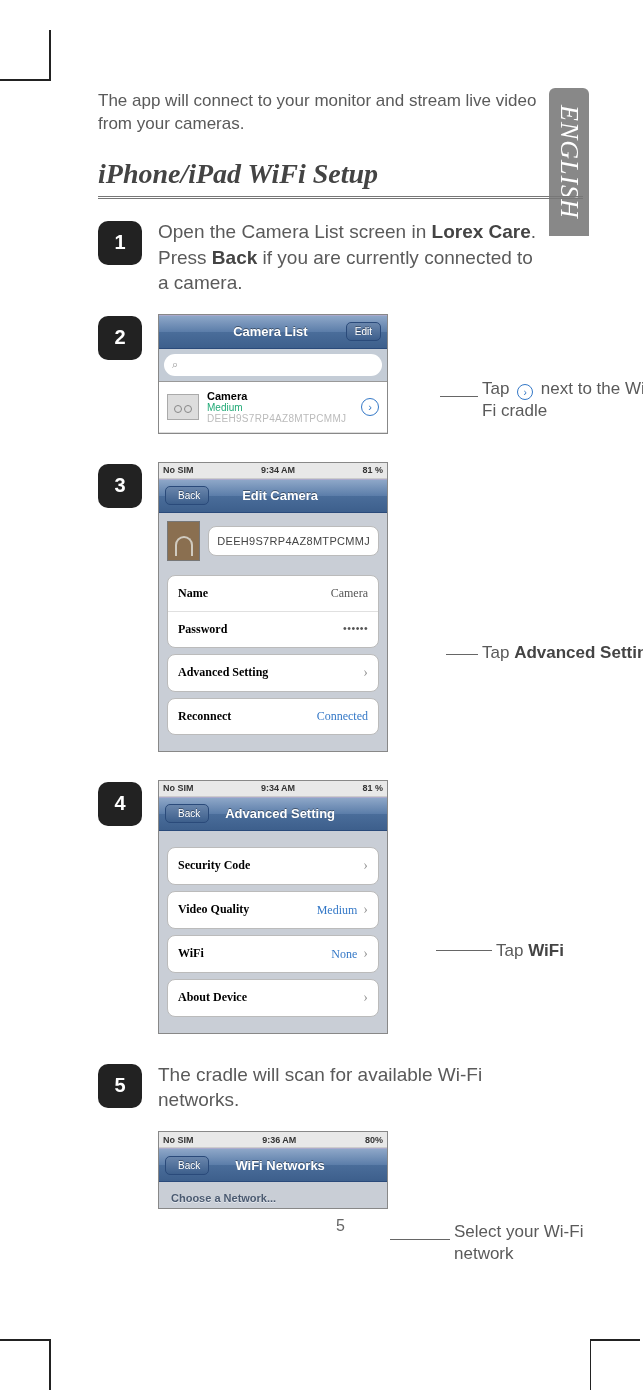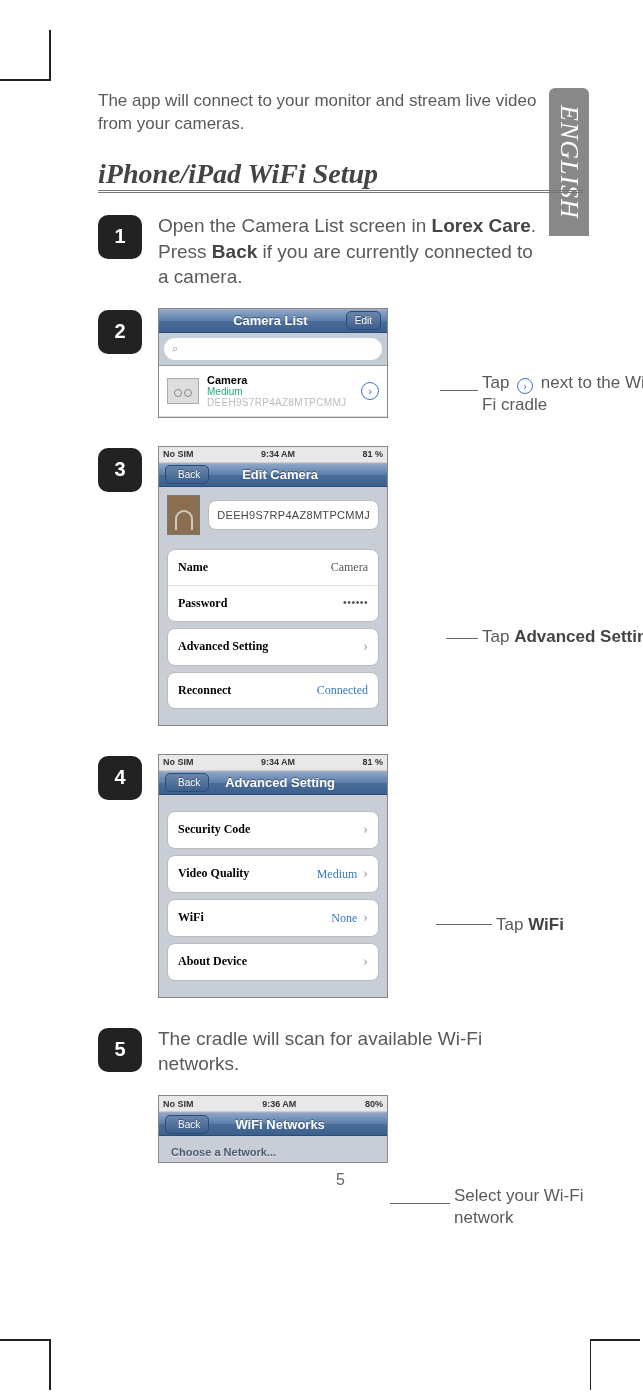--- a/index.html
+++ b/index.html
@@ -50,20 +50,21 @@
     line-height: 1.3;
     max-width: 400px;
     margin-bottom: 26px;
   }
   .section-title {
     font-family: Georgia, serif;
     font-style: italic;
     font-weight: bold;
     font-size: 28px;
     color: #444;
+    padding-bottom: 6px;
     border-bottom: 3px double #777;
     margin-bottom: 20px;
   }
   .step {
     display: flex;
     align-items: flex-start;
     gap: 16px;
     margin-bottom: 18px;
     position: relative;
   }
@@ -103,21 +104,21 @@
   .annotation b { color: #444; }
   .annot-line {
     position: absolute;
     height: 1px;
     background: #666;
   }
 
   
   .ios-nav {
     background: linear-gradient(#8ea7c8, #5b7da9 50%, #4a6d9a 50%, #3d5f8c);
-    height: 24px;
+    height: 34px;
     display: flex;
     align-items: center;
     justify-content: space-between;
     padding: 0 6px;
     border-top: 1px solid #aac;
     border-bottom: 1px solid #2a4a7a;
   }
   .ios-nav-title {
     color: #fff;
     font-weight: bold;

